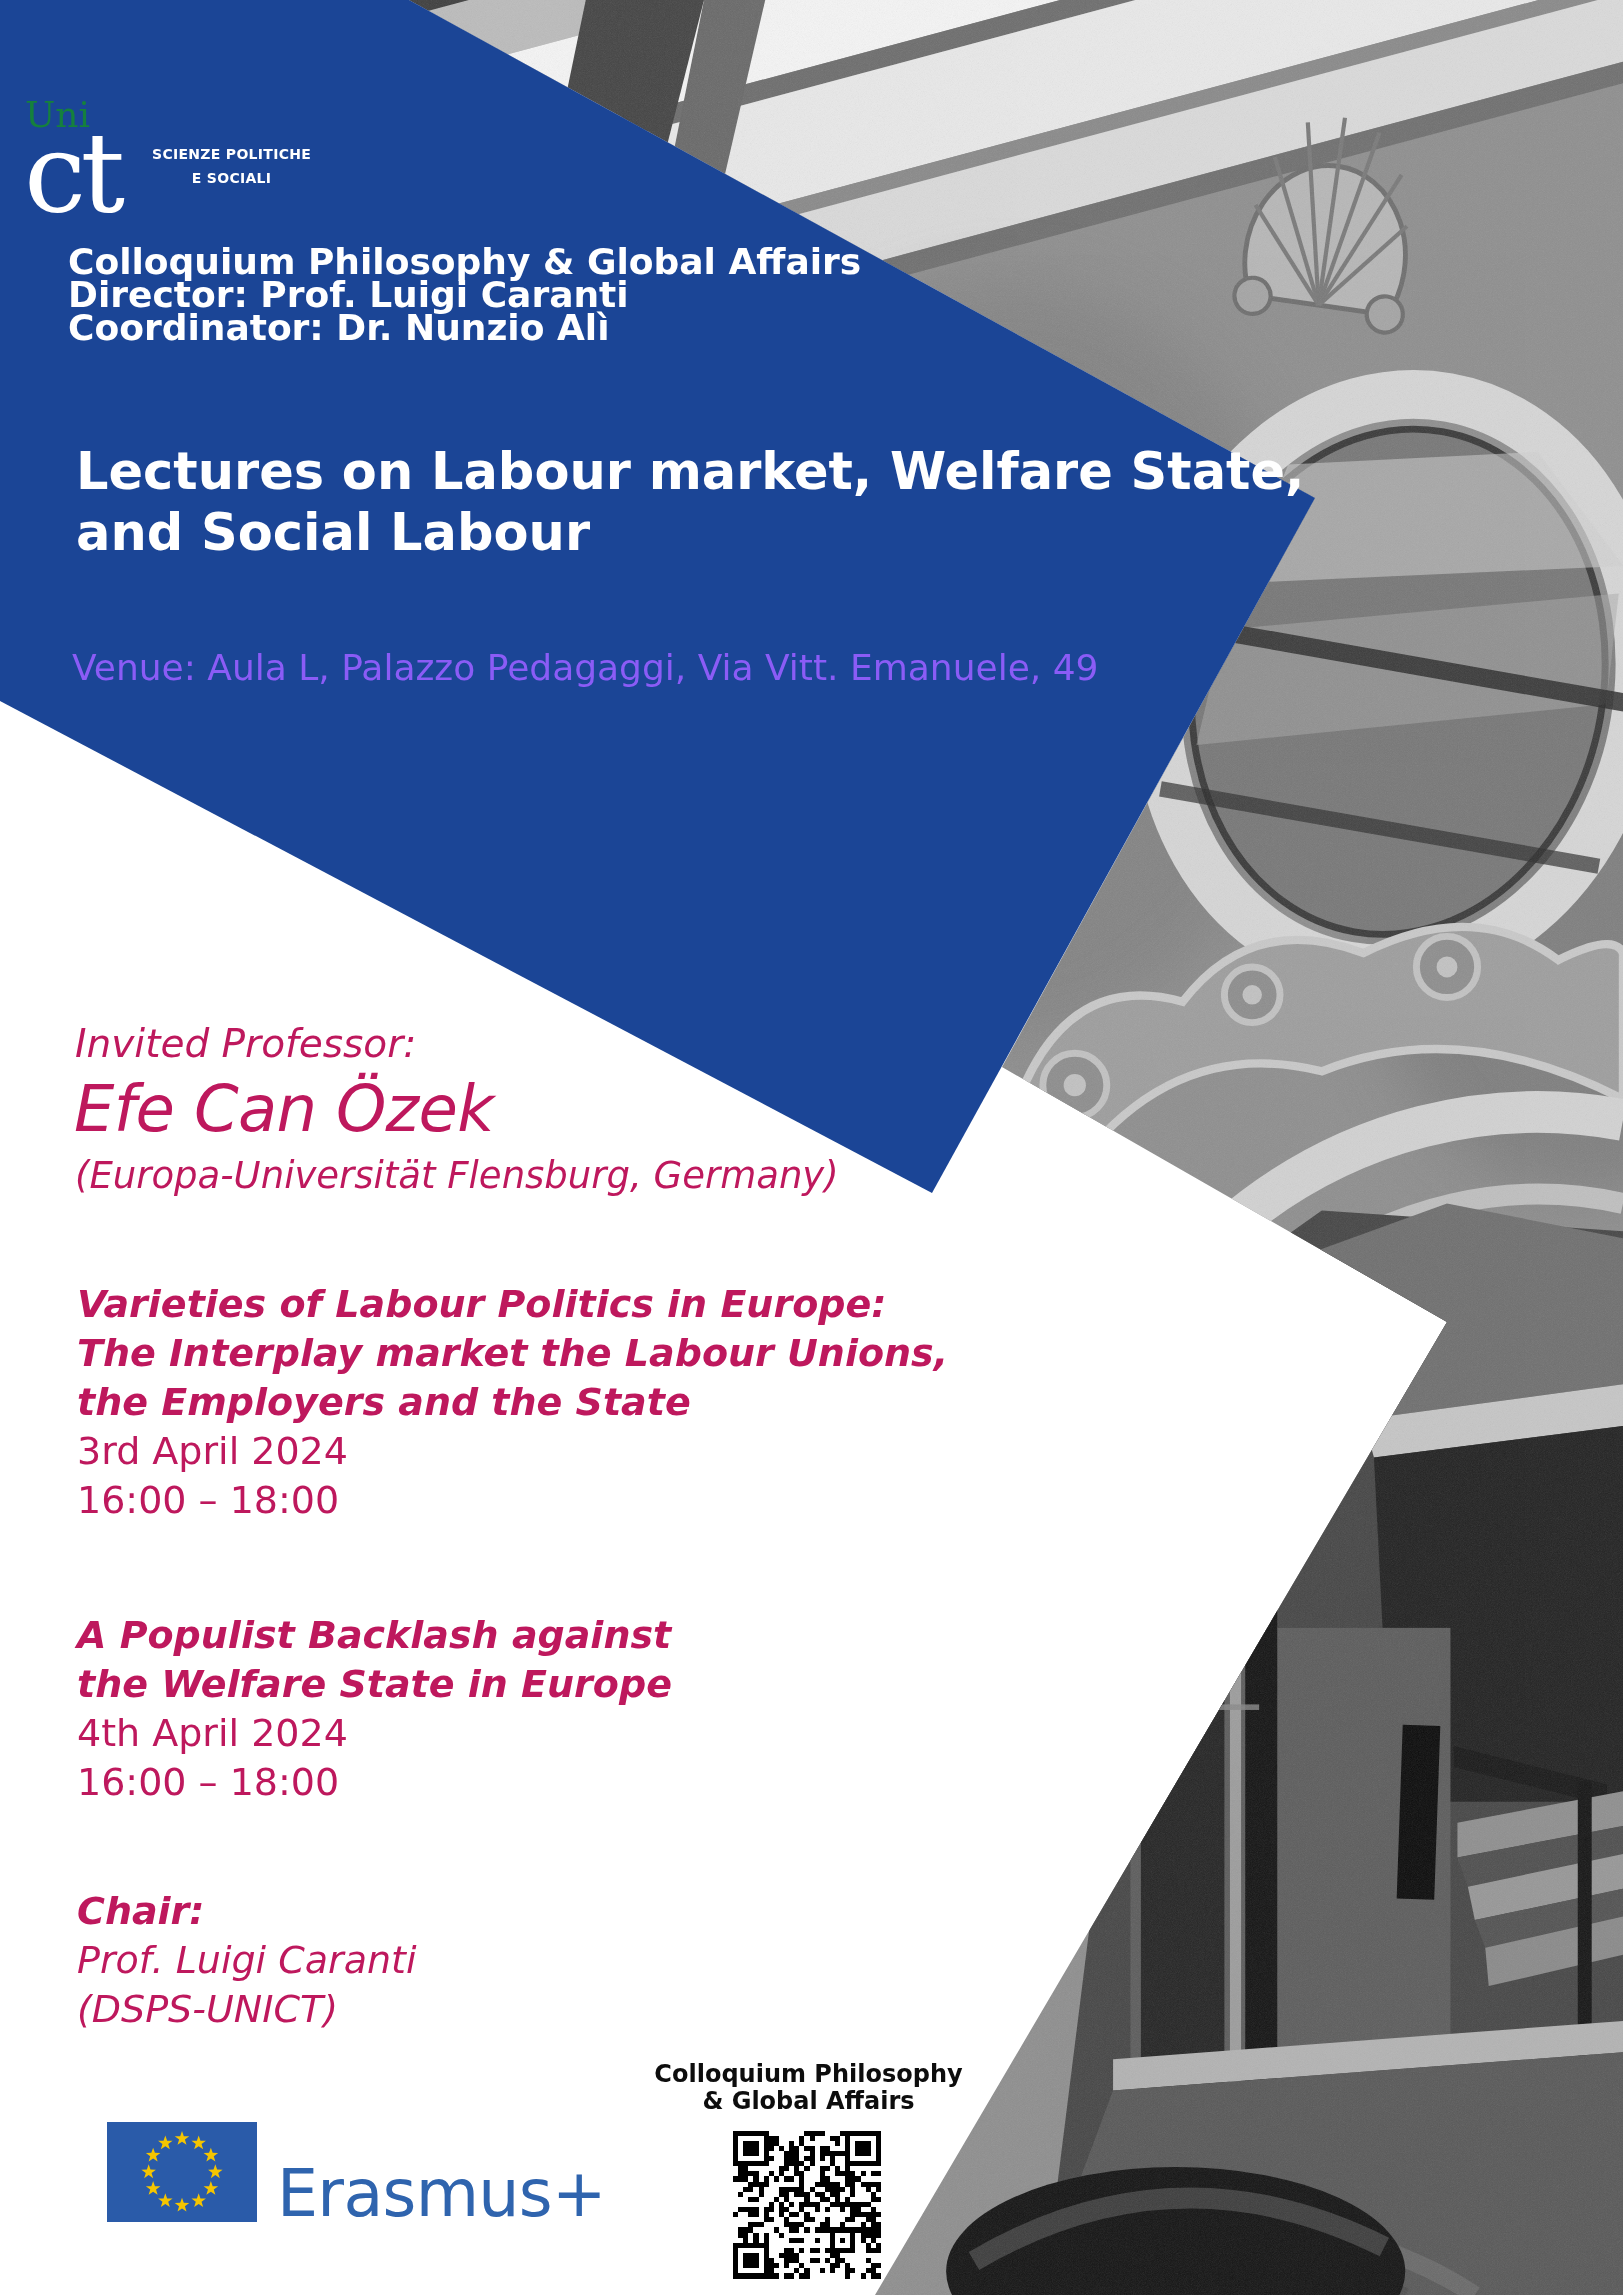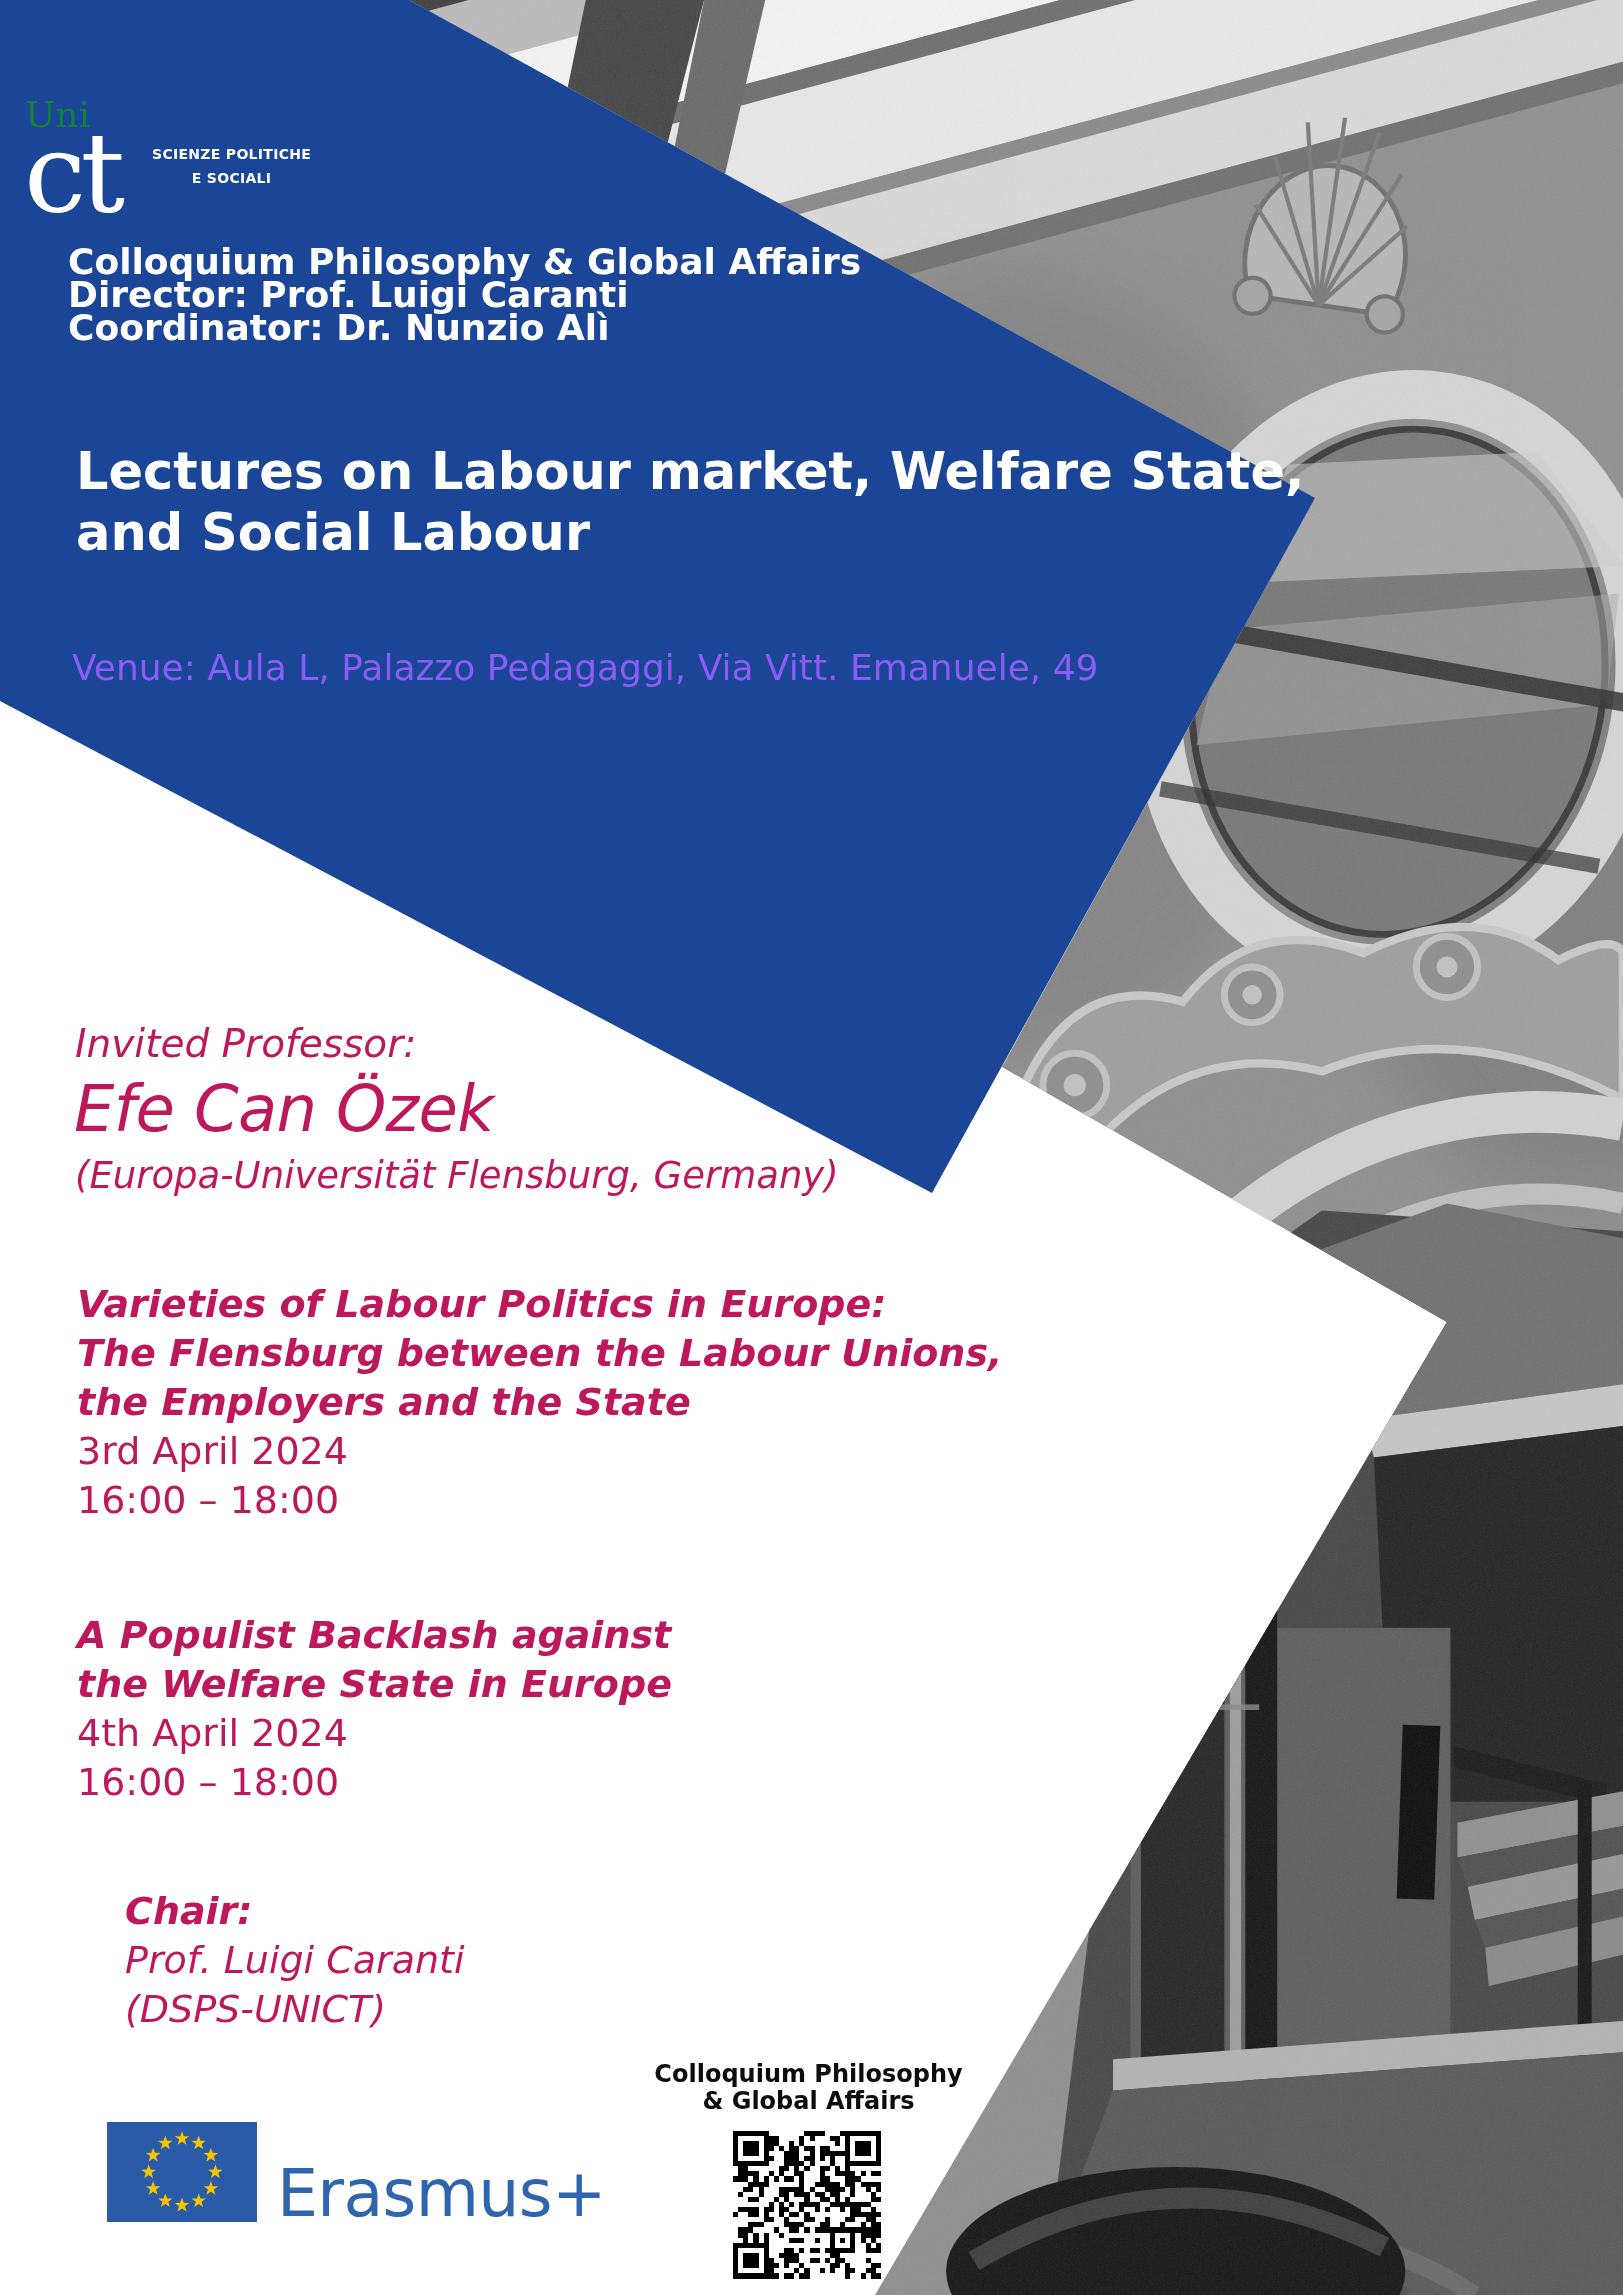--- a/index.html
+++ b/index.html
@@ -47,21 +47,21 @@
   .speaker-label{left:75px;top:1023px;font-size:39px;font-style:oblique;line-height:1.1;}
   .speaker-name{left:74px;top:1074px;font-size:64px;font-style:oblique;
     letter-spacing:-0.7px;line-height:1.1;}
   .speaker-affil{left:75px;top:1156px;font-size:37px;font-style:oblique;line-height:1.1;}
 
   .lecture{font-size:38px;line-height:49px;white-space:nowrap;margin-top:8px;}
   .lecture .t{font-weight:bold;font-style:oblique;display:block;}
   .lecture .m{display:block;}
   .lecture1{left:77px;top:1272px;}
   .lecture2{left:77px;top:1603px;}
-  .chair{left:77px;top:1887px;font-size:38px;line-height:49px;white-space:nowrap;margin-left:48px;}
+  .chair{left:77px;top:1887px;font-size:38px;line-height:49px;white-space:nowrap;}
   .chair .t{font-weight:bold;font-style:oblique;display:block;}
   .chair .n{font-style:oblique;display:block;}
 
   
   .qr-label{left:600px;top:2061px;width:417px;text-align:center;
     font-size:24px;font-weight:bold;line-height:27px;color:#0d0d0d;}
   .qr-code{left:733px;top:2128px;width:148px;height:153px;}
   .qr-code svg{display:block;width:148px;height:153px;}
   .eu-flag{left:107px;top:2122px;width:150px;height:100px;}
   .eu-flag svg{display:block;width:150px;height:100px;}
@@ -193,21 +193,21 @@
     <span style="display:block">and Social Labour</span>
   </h1>
   <div class="abs venue">Venue: Aula L, Palazzo Pedagaggi, Via Vitt. Emanuele, 49</div>
 
   <div class="abs dark speaker-label">Invited Professor:</div>
   <div class="abs dark speaker-name">Efe Can Özek</div>
   <div class="abs dark speaker-affil">(Europa-Universität Flensburg, Germany)</div>
 
   <div class="abs dark lecture lecture1">
     <span class="t">Varieties of Labour Politics in Europe:</span>
-    <span class="t">The Flensburg between the Labour Unions,</span>
+    <span class="t">The Interplay market the Labour Unions,</span>
     <span class="t">the Employers and the State</span>
     <span class="m">3rd April 2024</span>
     <span class="m">16:00 – 18:00</span>
   </div>
 
   <div class="abs dark lecture lecture2">
     <span class="t">A Populist Backlash against</span>
     <span class="t">the Welfare State in Europe</span>
     <span class="m">4th April 2024</span>
     <span class="m">16:00 – 18:00</span>

